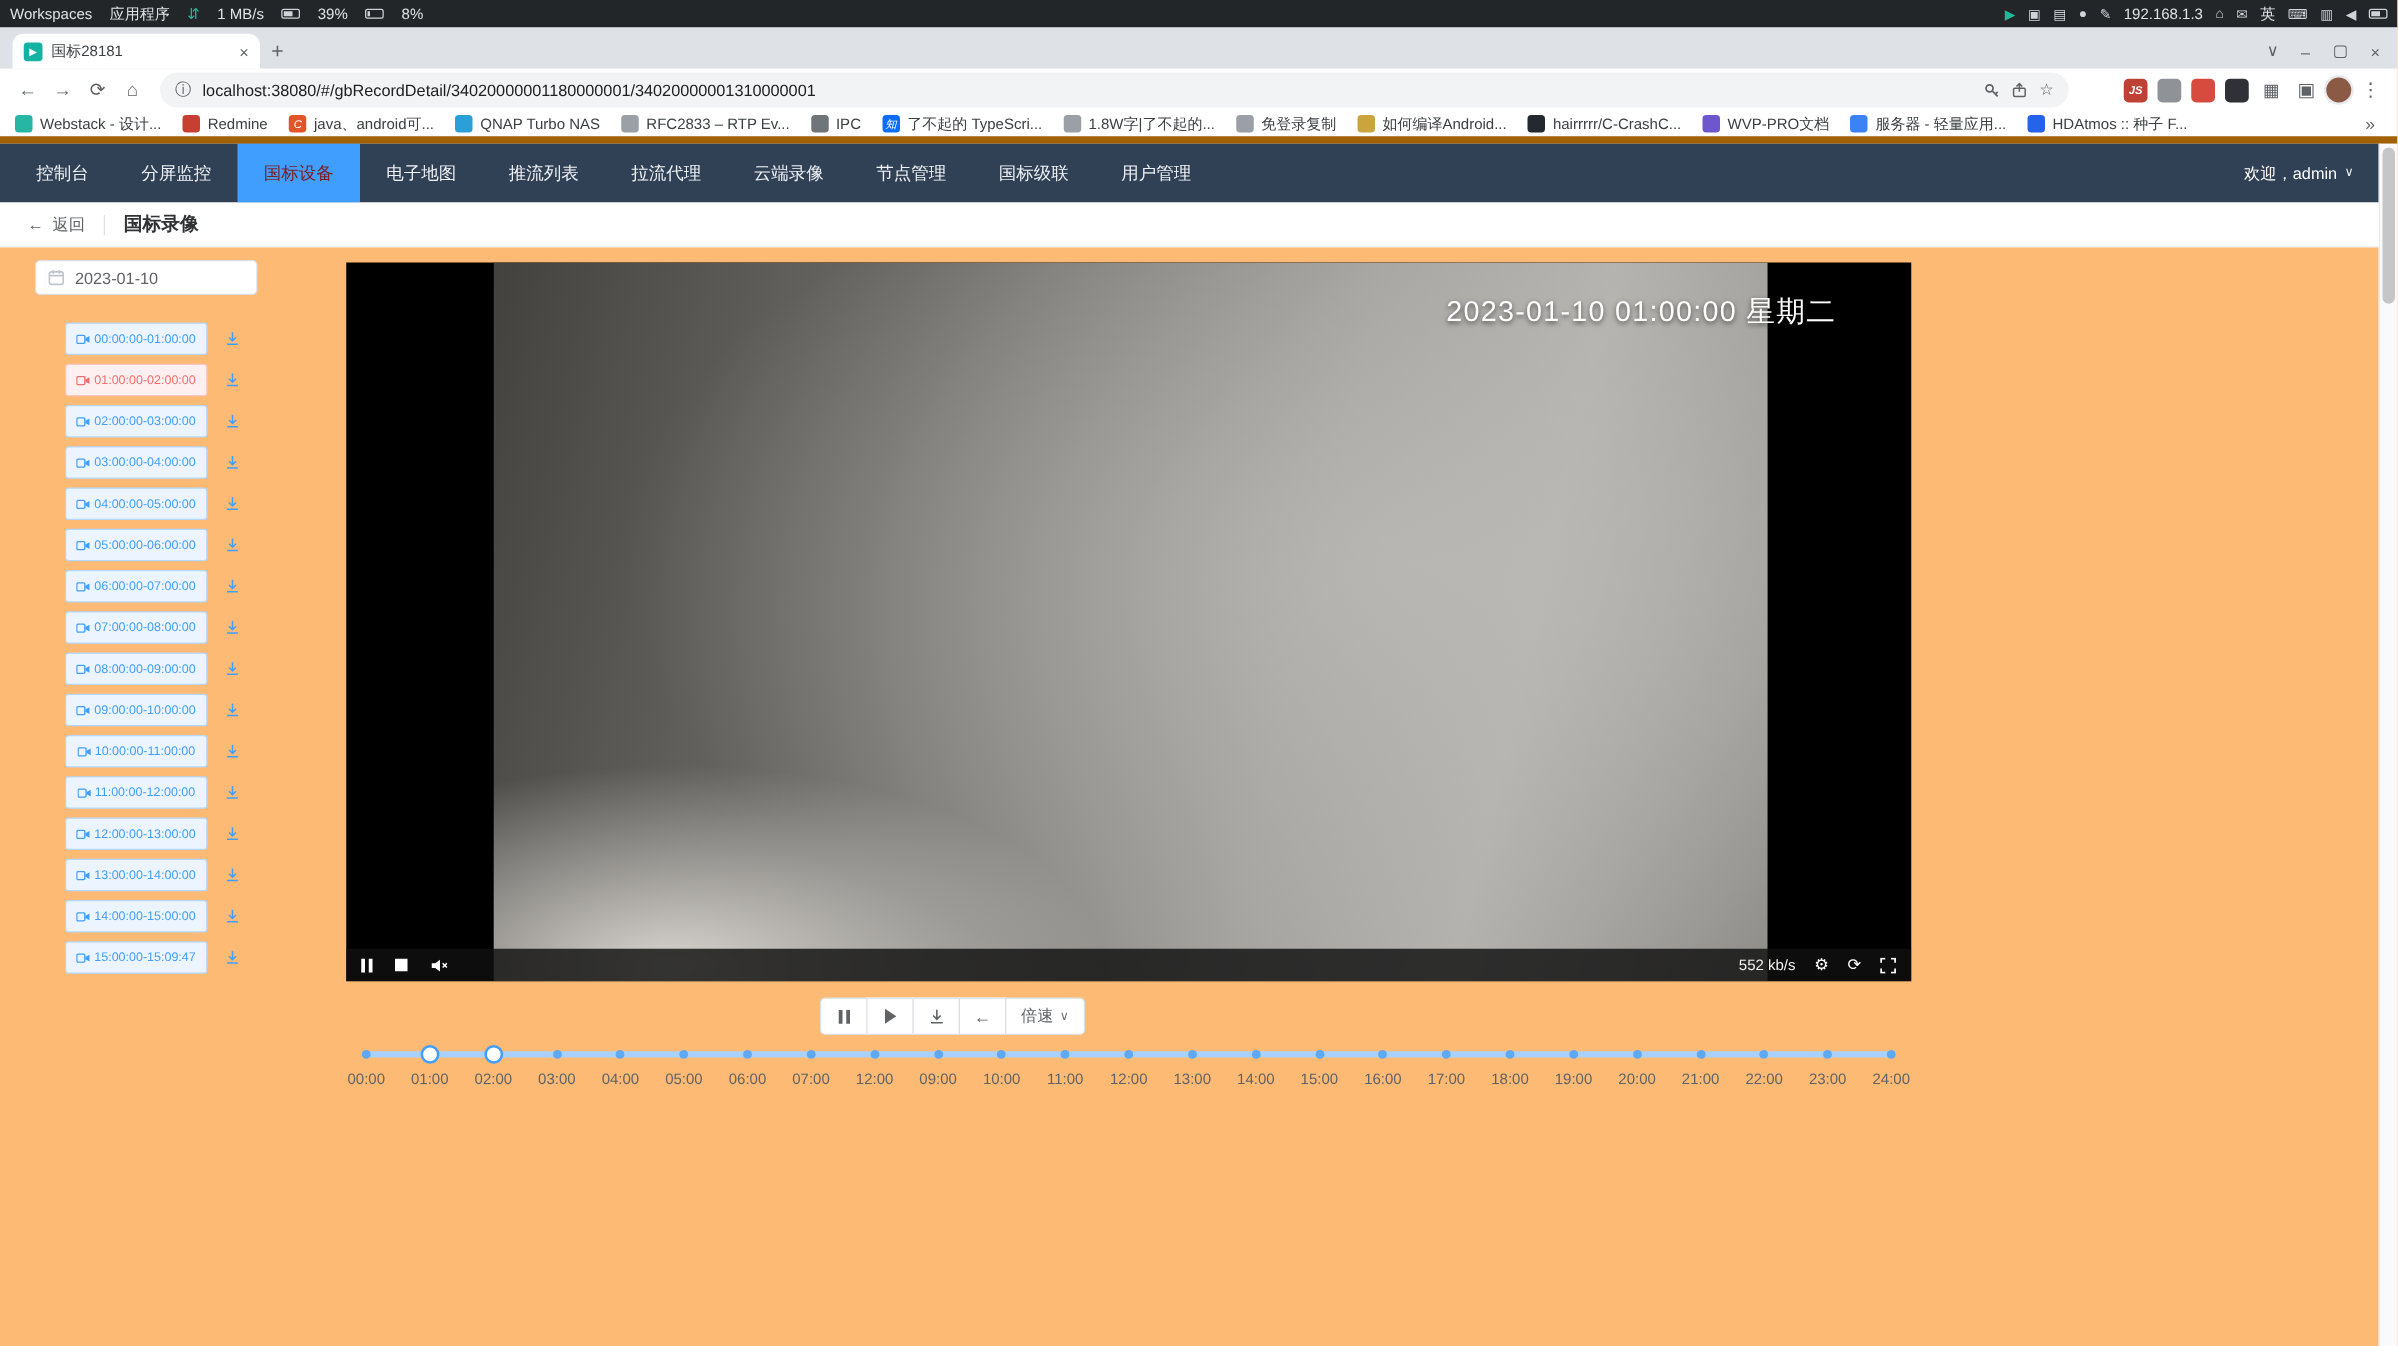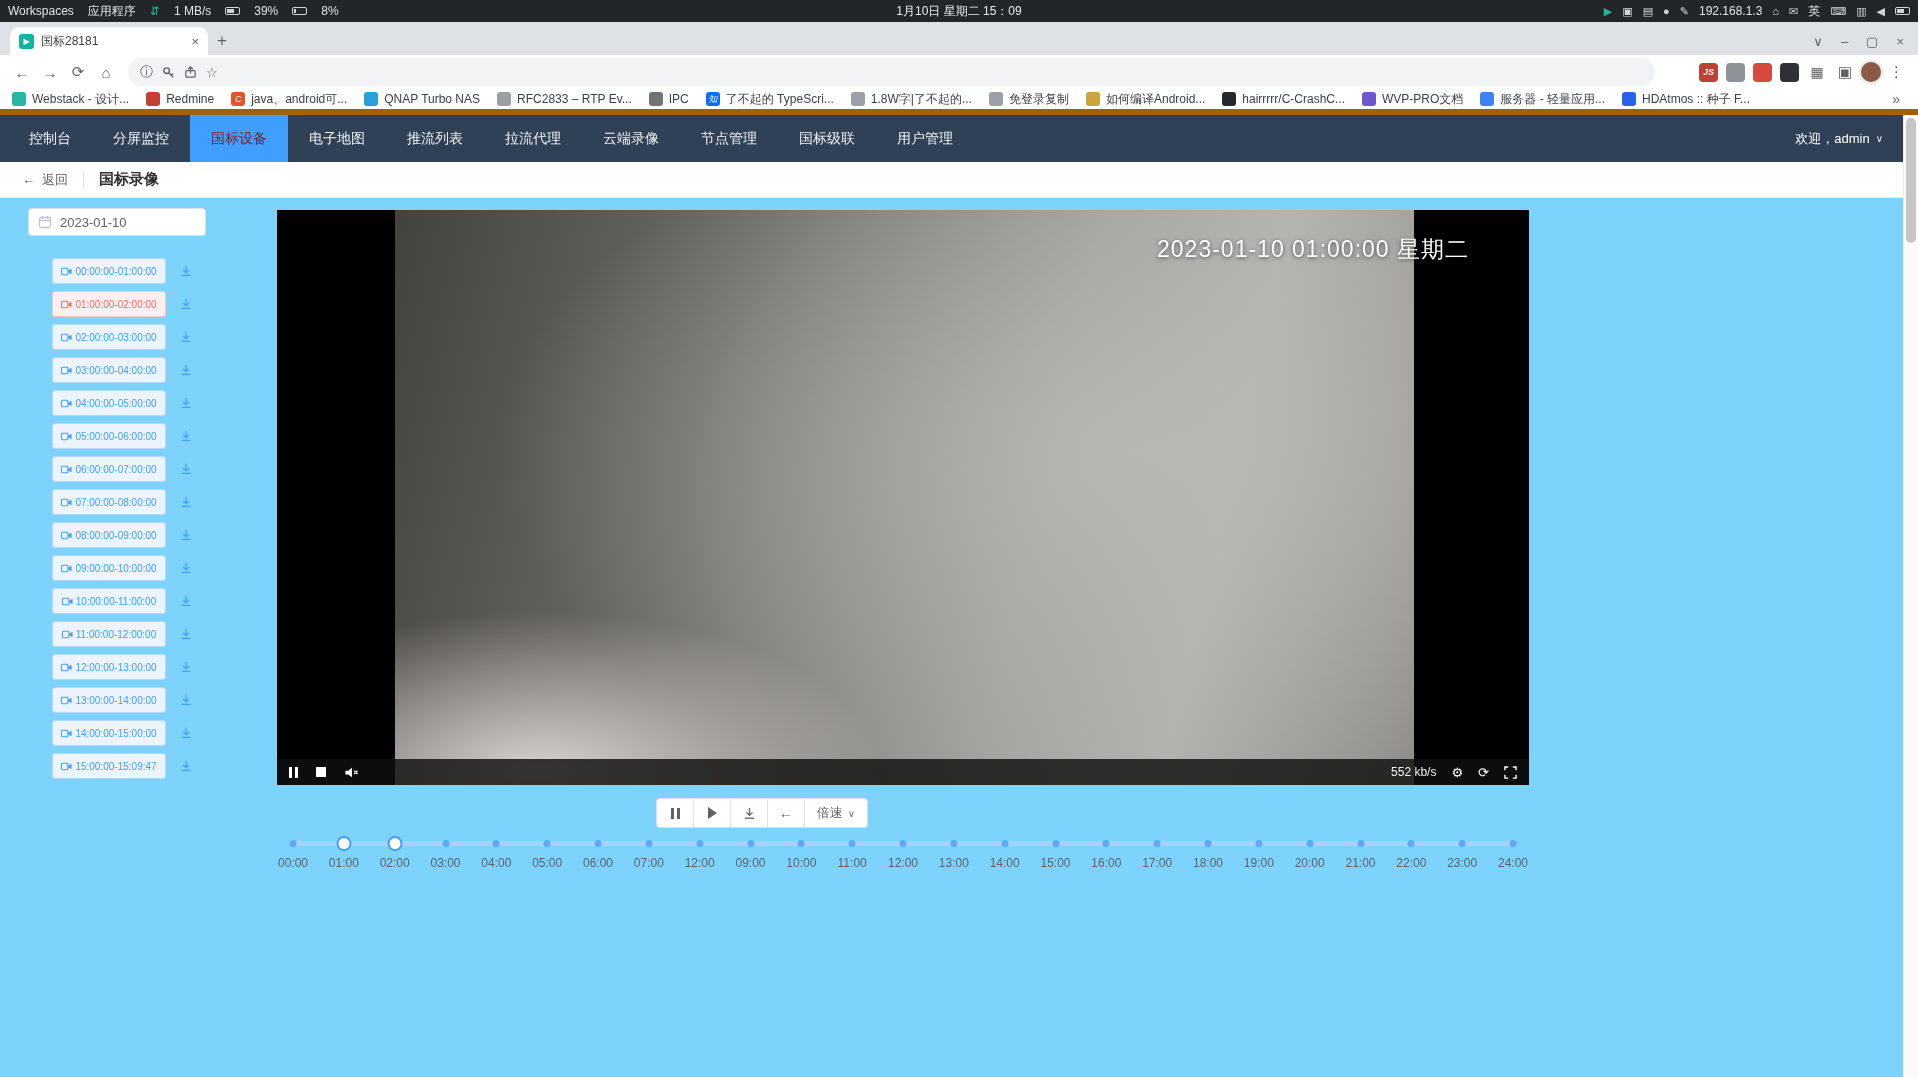--- a/index.html
+++ b/index.html
@@ -58,21 +58,21 @@
   .nav-item.active{background:#409eff;color:#7f1d1d;}
   .nav-welcome{margin-left:auto;color:#fff;font-size:13px;padding-right:20px;display:flex;align-items:center;gap:6px;}
   .caret{font-size:10px;opacity:.9;}
 
   .page-header{position:absolute;top:162px;left:0;right:15px;height:36px;background:#fff;border-bottom:1px solid #e9ebef;
     display:flex;align-items:center;gap:15px;padding:0 22px;}
   .back-link{display:flex;align-items:center;gap:7px;color:#606266;font-size:13px;}
   .v-divider{width:1px;height:16px;background:#dcdfe6;}
   .page-title{font-size:15px;font-weight:bold;color:#303133;}
 
-  .content{position:absolute;top:198px;left:0;right:15px;bottom:0;background:#7dd3fc;}
+  .content{position:absolute;top:198px;left:0;right:15px;bottom:0;background:#fdba74;}
 
   
   .date-input{position:absolute;left:28px;top:10px;width:178px;height:28px;border:1px solid #dcdfe6;border-radius:4px;
     background:#fff;display:flex;align-items:center;gap:8px;padding:0 9px;font-size:13px;color:#606266;}
   .seg-list{position:absolute;left:52px;top:60px;}
   .seg-row{display:flex;align-items:center;gap:13px;height:26px;margin-bottom:7px;}
   .seg-btn{width:114px;height:26px;background:#ecf5ff;border:1px solid #b3d8ff;color:#409eff;border-radius:3px;
     font-size:10px;display:flex;align-items:center;justify-content:center;gap:3px;padding:0 2px;cursor:pointer;
     font-family:inherit;white-space:nowrap;}
   .seg-row.active .seg-btn{background:#fef0f0;border-color:#fbc4c4;color:#f56c6c;}
@@ -142,21 +142,20 @@
       <span>1 MB/s</span>
       <span class="batt">
           <i></i>
         </span>
       <span>39%</span>
       <span class="batt low">
           <i></i>
         </span>
       <span>8%</span>
     </div>
-    <div class="tb-center">1月10日 星期二 15：09</div>
     <div class="tb-right">
       <span class="tb-ico teal">▶</span>
       <span class="tb-ico">▣</span>
       <span class="tb-ico">▤</span>
       <span class="tb-ico">●</span>
       <span class="tb-ico">✎</span>
       <span>192.168.1.3</span>
       <span class="tb-ico">⌂</span>
       <span class="tb-ico">✉</span>
       <span>英</span>
@@ -184,20 +183,21 @@
     </div>
   </div>
 
   <div class="toolbar">
     <span class="nav-btn">←</span>
     <span class="nav-btn">→</span>
     <span class="nav-btn">⟳</span>
     <span class="nav-btn">⌂</span>
     <div class="addr">
       <span class="addr-ico">ⓘ</span>
+      <span class="addr-url">localhost:38080/#/gbRecordDetail/34020000001180000001/34020000001310000001</span>
       <span class="addr-ico">
         <svg width="13" height="13" viewBox="0 0 14 14">
             <circle cx="5" cy="5" r="3" fill="none" stroke="#5f6368" stroke-width="1.5"></circle>
             <path d="M7.5 7.5L12 12M10 10l2-2" stroke="#5f6368" stroke-width="1.5" fill="none"></path>
           </svg>
       </span>
       <span class="addr-ico">
         <svg width="13" height="13" viewBox="0 0 14 14">
             <rect x="2" y="5" width="10" height="7" rx="1" fill="none" stroke="#5f6368" stroke-width="1.3"></rect>
             <path d="M7 1v7M4.5 3.5L7 1l2.5 2.5" stroke="#5f6368" stroke-width="1.3" fill="none"></path>

